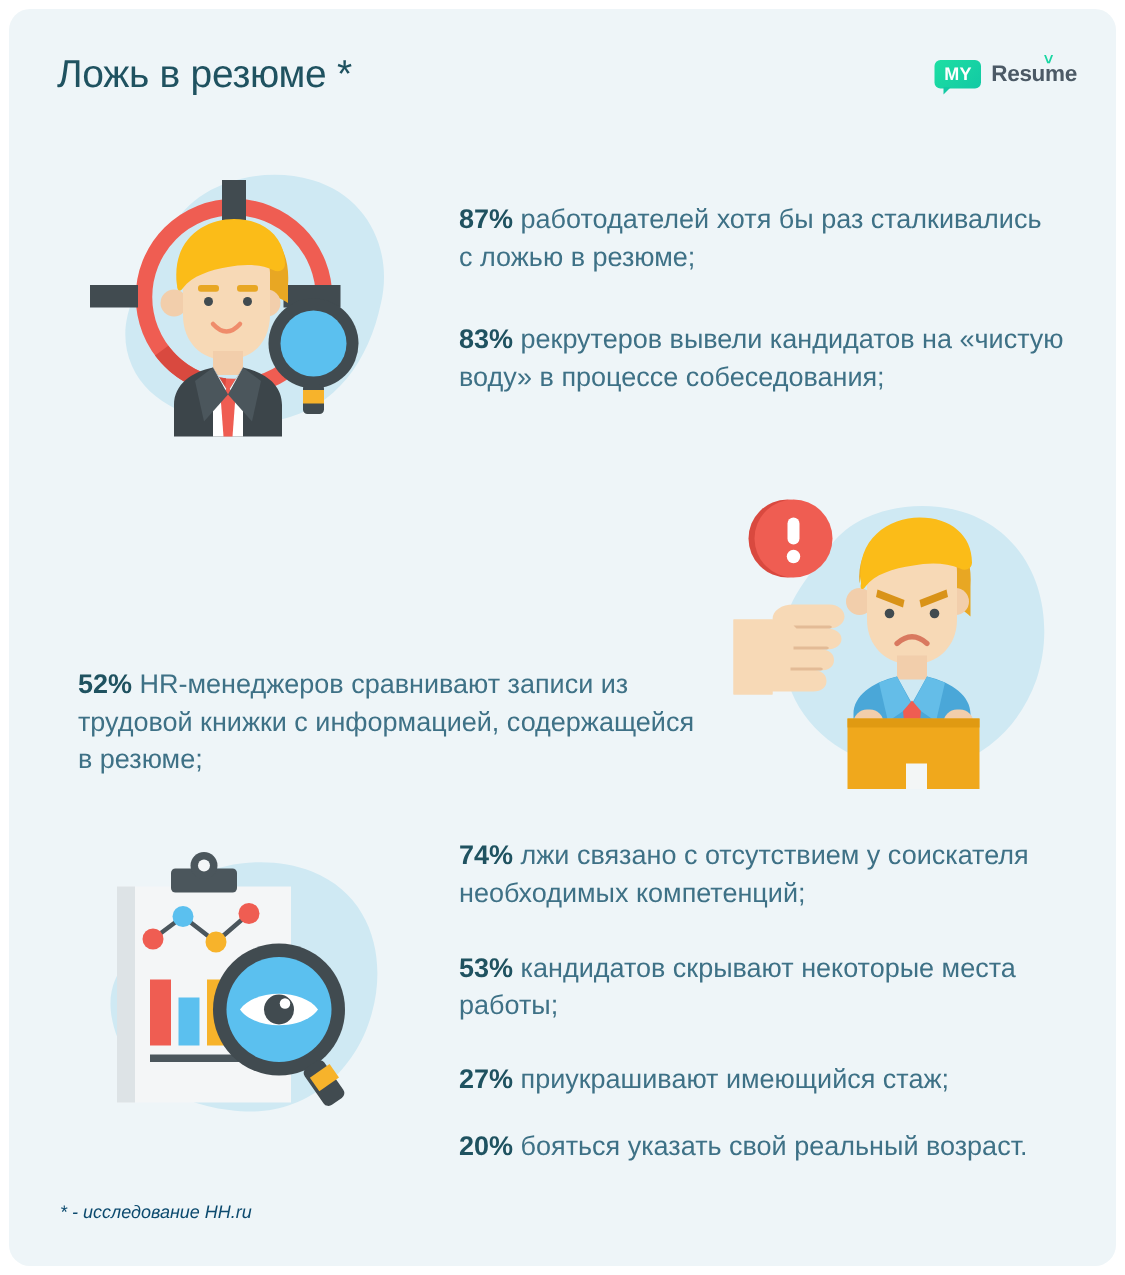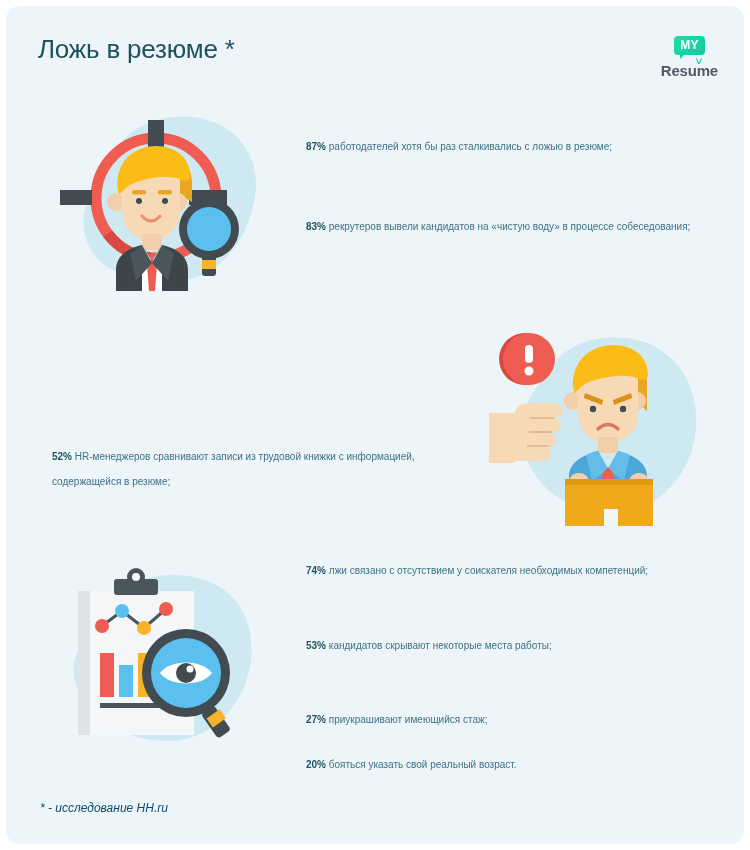--- a/index.html
+++ b/index.html
@@ -42,21 +42,20 @@
     white-space: nowrap;
   }
   .logo {
     position: absolute;
     right: 26px;
     top: 30px;
     height: 26px;
     display: flex;
     align-items: center;
     gap: 7px;
-    flex-direction: column;
   }
   .logo-badge {
     position: relative;
     background: linear-gradient(135deg, #1edfa3 0%, #12c9a4 100%);
     border-radius: 4px;
     padding: 3px 6px 4px 6px;
     color: #ffffff;
     font-size: 12px;
     font-weight: bold;
     letter-spacing: 0.2px;
@@ -85,21 +84,21 @@
     color: #19d6a2;
     font-size: 11px;
     line-height: 1;
     font-weight: bold;
   }
 
   
   .stat-block {
     position: absolute;
     color: #3e7186;
-    font-size: 10px;
+    font-size: 18px;
     line-height: 25px;
   }
   .stat-block b {
     color: #1f5260;
     font-weight: bold;
   }
 
   .b87 { left: 300px; top: 128px; width: 400px; }
   .b83 { left: 300px; top: 198px; width: 420px; margin-top: 10px; }
   .b31 { left: 34px;  top: 345px; width: 420px; }

